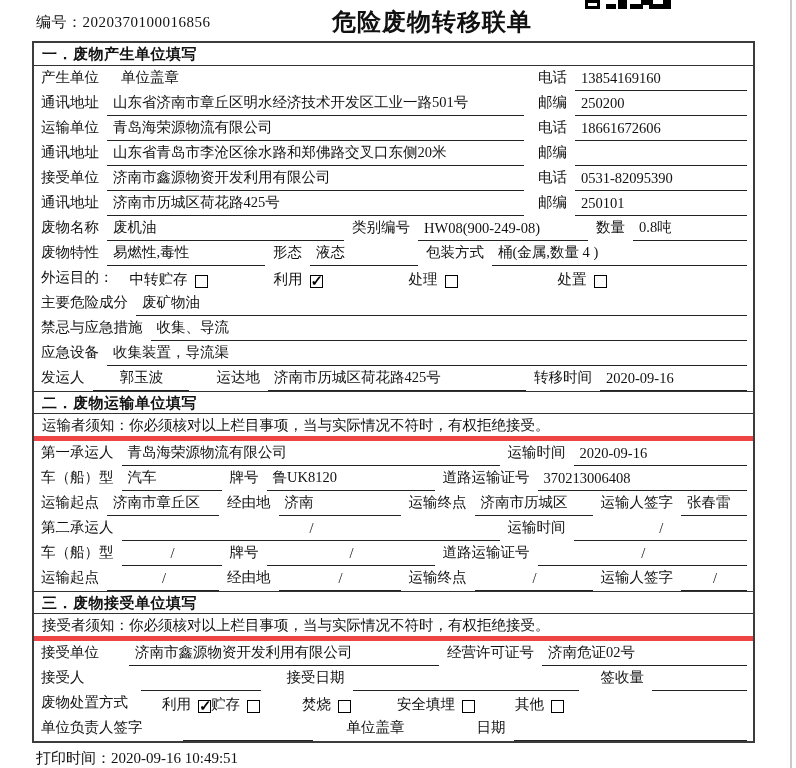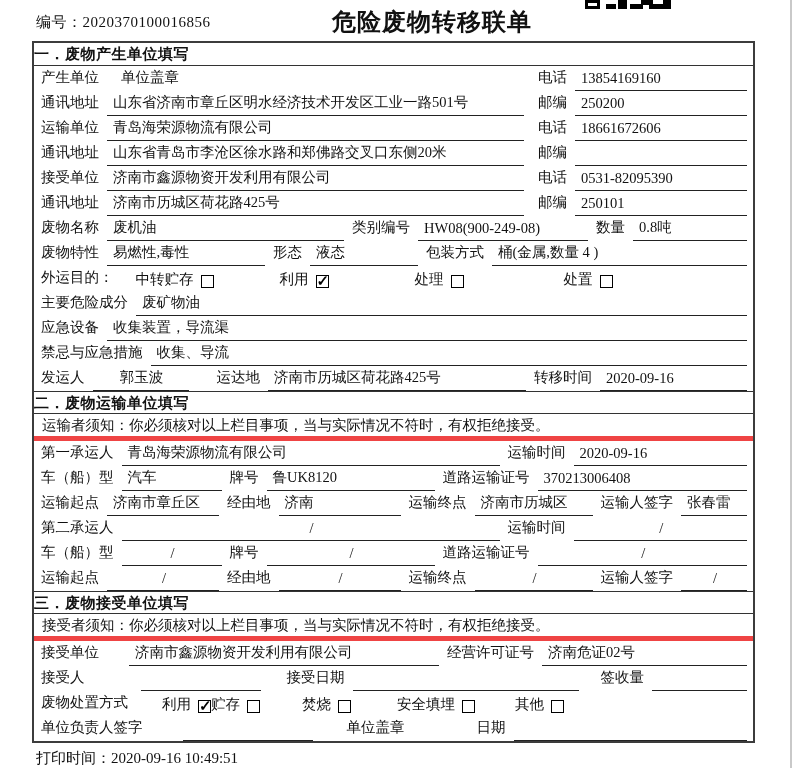--- a/index.html
+++ b/index.html
@@ -21,21 +21,21 @@
   .qr .q3 { left:33px; top:0; width:9px; height:9px; }
   .qr .q4 { left:45px; top:4px; width:13px; height:5px; }
   .qr .q5 { left:56px; top:0; width:12px; height:5px; }
   .qr .q6 { left:64px; top:4px; width:20px; height:5px; }
   .qr .q7 { left:78px; top:0; width:8px; height:9px; }
 
   .box { position:absolute; left:32px; top:41px; width:723px; border:2px solid #3c3c3c; background:#fff; }
 
   .sec-title {
     height:23px; line-height:22px; font-weight:bold; font-size:15px;
-    border-bottom:1px solid #333; letter-spacing:0.5px;
+    padding-left:8px; border-bottom:1px solid #333; letter-spacing:0.5px;
   }
   .sec-title.mid { border-top:1px solid #333; }
   .note {
     height:27px; display:flex; align-items:center; font-size:14.5px;
     padding-left:8px; border-bottom:5px solid #ef4444; white-space:nowrap;
   }
   .row {
     height:25px; display:flex; align-items:flex-end;
     padding:0 6px 0 7px; font-size:14.5px; white-space:nowrap;
   }
@@ -141,21 +141,21 @@
       <span class="lbl">废物特性</span>
       <span class="val" style="width:158px">易燃性,毒性</span>
       <span class="lbl">形态</span>
       <span class="val" style="width:108px">液态</span>
       <span class="lbl">包装方式</span>
       <span class="val fill">桶(金属,数量 4 )</span>
     </div>
 
     <div class="row">
       <span class="lbl">外运目的：</span>
-      <span class="cbgroup" style="margin-left:14px">
+      <span class="cbgroup" style="margin-left:8px">
         <span class="cblabel">中转贮存</span>
         <span class="cb"></span>
       </span>
       <span class="cbgroup" style="margin-left:66px">
         <span class="cblabel">利用</span>
         <span class="cb checked"></span>
       </span>
       <span class="cbgroup" style="margin-left:86px">
         <span class="cblabel">处理</span>
         <span class="cb"></span>
@@ -165,27 +165,27 @@
         <span class="cb"></span>
       </span>
     </div>
 
     <div class="row">
       <span class="lbl">主要危险成分</span>
       <span class="val fill">废矿物油</span>
     </div>
 
     <div class="row">
+      <span class="lbl">禁忌与应急措施</span>
+      <span class="val fill">收集、导流</span>
+    </div>
+
+    <div class="row">
       <span class="lbl">应急设备</span>
       <span class="val fill">收集装置，导流渠</span>
-    </div>
-
-    <div class="row">
-      <span class="lbl">禁忌与应急措施</span>
-      <span class="val fill">收集、导流</span>
     </div>
 
     <div class="row">
       <span class="lbl">发运人</span>
       <span class="val ctr" style="width:96px">郭玉波</span>
       <span class="lbl" style="margin-left:20px">运达地</span>
       <span class="val" style="width:258px">济南市历城区荷花路425号</span>
       <span class="lbl">转移时间</span>
       <span class="val fill">2020-09-16</span>
     </div>

